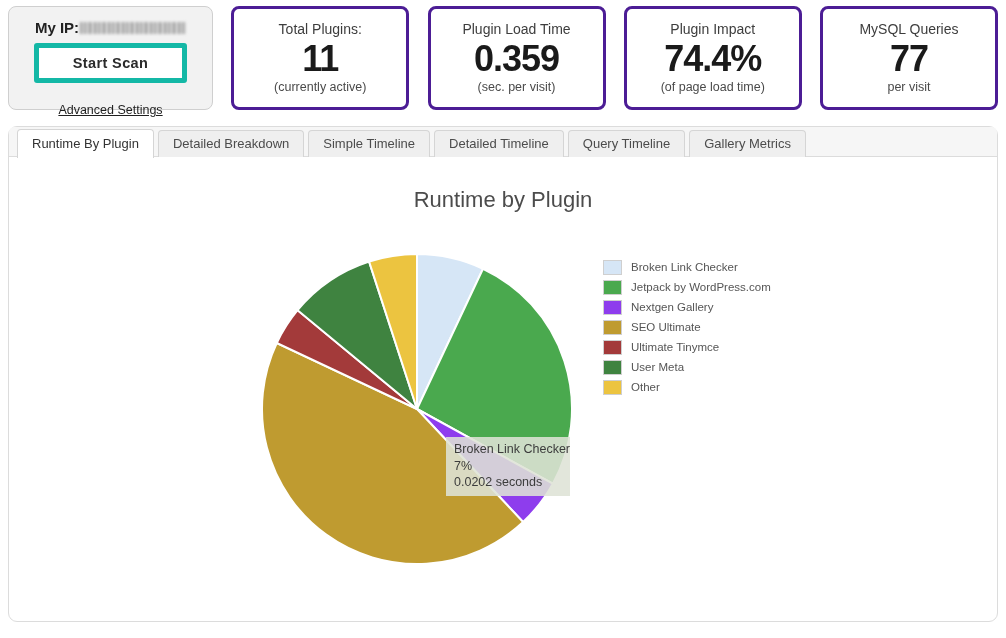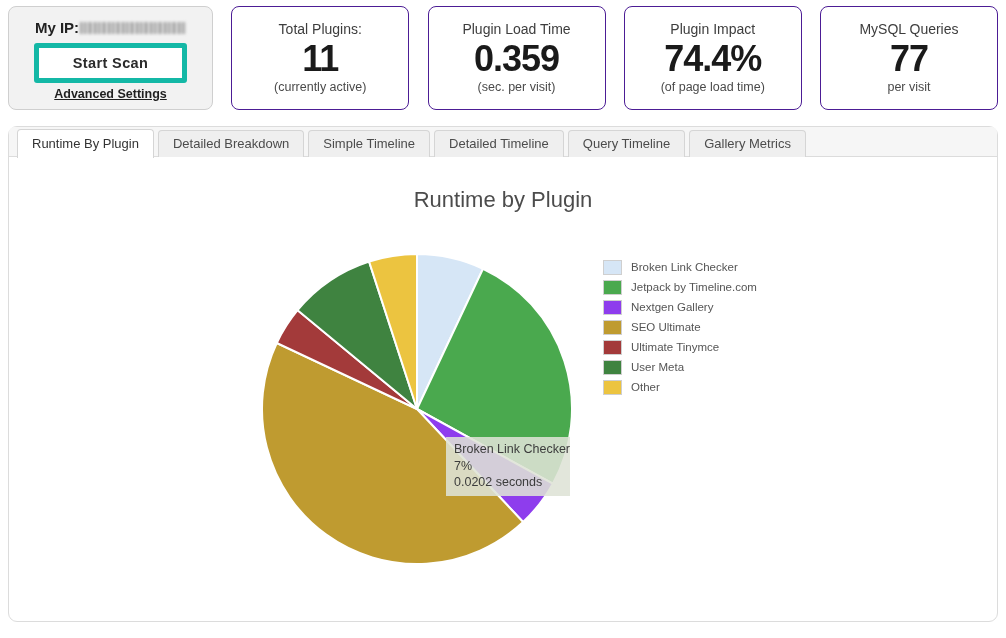--- a/index.html
+++ b/index.html
@@ -13,21 +13,21 @@
   .wrap{position:relative;width:1006px;height:638px;}
 
   
   .statrow{
     position:absolute;left:8px;top:6px;width:990px;height:106px;
     display:flex;justify-content:space-between;align-items:flex-start;
   }
   .card{
     box-sizing:border-box;
     width:178px;height:104px;
-    border:1px solid #4c1d95;border-radius:8px;background:#fff;
+    border:3px solid #4c1d95;border-radius:8px;background:#fff;
     display:flex;flex-direction:column;align-items:center;justify-content:center;
     text-align:center;
   }
   .card.scan{
     width:205px;height:104px;background:#f2f2f2;border:1px solid #cfcfcf;
     justify-content:flex-start;padding-top:12px;
   }
   .card-label{font-size:14px;color:#3d3d3d;line-height:1.1;}
   .card-value{
     font-size:36px;font-weight:bold;color:#1a1a1a;letter-spacing:-1px;
@@ -42,21 +42,21 @@
     filter:blur(1.4px);opacity:.85;vertical-align:-2px;
     font-size:0;color:transparent;
   }
   .scan-btn{
     margin-top:7px;width:143px;height:30px;line-height:30px;
     background:#fff;border:5px solid #14b8a6;border-radius:3px;
     font-size:14.5px;font-weight:bold;color:#2b2b2b;text-align:center;cursor:pointer;
     letter-spacing:.4px;
   }
   .adv-link{
-    margin-top:4px;font-size:12.5px;font-weight:bold;color:#1f1f1f;
+    margin-top:20px;font-size:12.5px;font-weight:normal;color:#1f1f1f;
     text-decoration:underline;cursor:pointer;
   }
 
   
   .panel{
     position:absolute;left:8px;top:126px;width:990px;height:496px;
     box-sizing:border-box;
     border:1px solid #dcdcdc;border-radius:9px;background:#fff;
   }
   .tabbar{
@@ -188,21 +188,21 @@
       </div>
 
       <div class="legend">
         <div id="legend-items">
             <div class="legend-item">
               <span class="swatch" style="background: rgb(214, 230, 246);"></span>
               <span class="legend-label">Broken Link Checker</span>
             </div>
             <div class="legend-item">
               <span class="swatch" style="background: rgb(74, 169, 78);"></span>
-              <span class="legend-label">Jetpack by Timeline.com</span>
+              <span class="legend-label">Jetpack by WordPress.com</span>
             </div>
             <div class="legend-item">
               <span class="swatch" style="background: rgb(142, 61, 237);"></span>
               <span class="legend-label">Nextgen Gallery</span>
             </div>
             <div class="legend-item">
               <span class="swatch" style="background: rgb(191, 155, 48);"></span>
               <span class="legend-label">SEO Ultimate</span>
             </div>
             <div class="legend-item">

